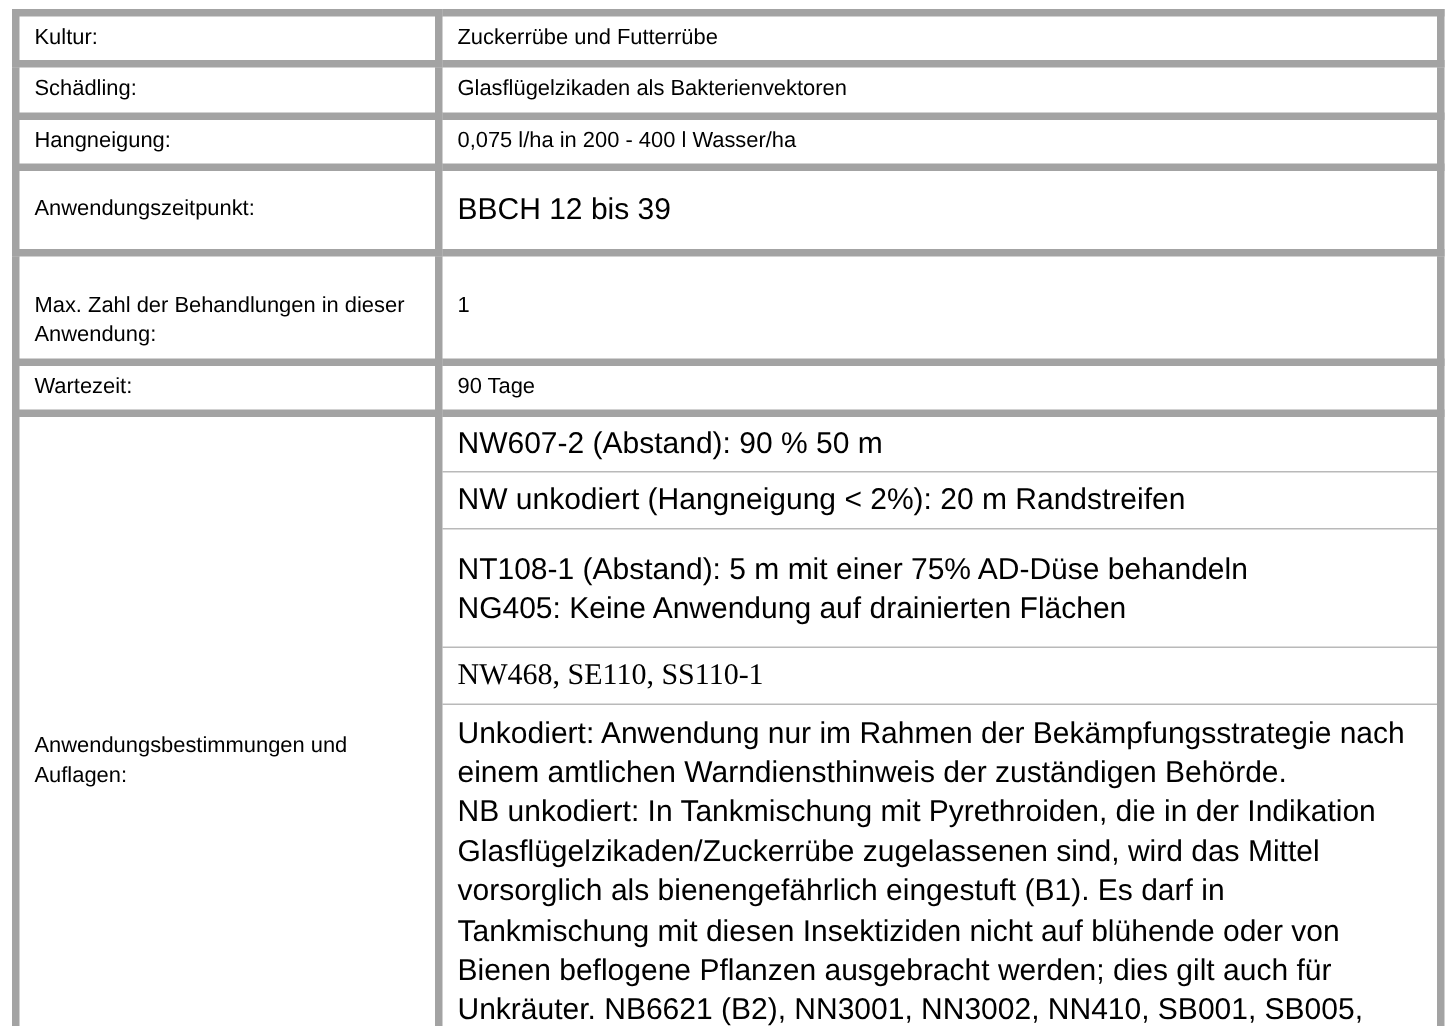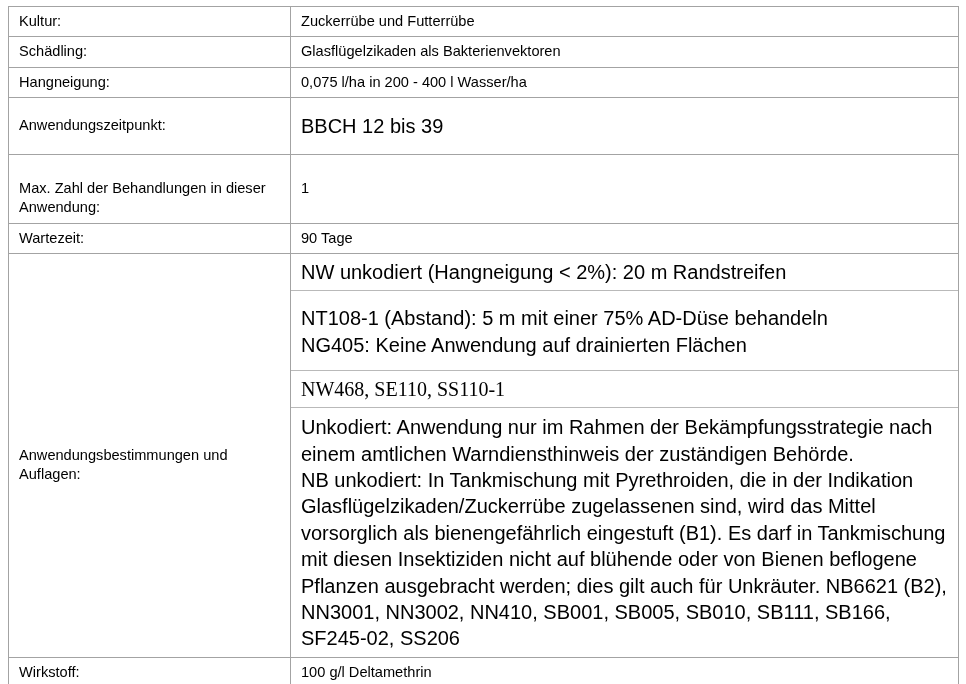--- a/index.html
+++ b/index.html
@@ -29,21 +29,21 @@
     position: absolute;
     left: 8px;
     top: 6px;
     width: 950px;
     border-collapse: collapse;
     table-layout: fixed;
     background: #ffffff;
   }
 
   table.app-table td {
-    border: 1px solid #a3a3a3;
+    border: 5px solid #a3a3a3;
     vertical-align: middle;
     font-size: 14.6px;
     line-height: 1.32;
     padding: 5px 9px 5px 10px;
     background: #ffffff;
     box-sizing: border-box;
   }
 
   
   table.app-table {
@@ -179,20 +179,23 @@
       </tr>
 
       <tr>
         <td class="label-cell tall label-stack">
           <span>Anwendungsbestimmungen und Auflagen:</span>
         </td>
         <td class="value-cell nopad">
           <table class="sub">
             <tbody>
               <tr>
+                <td style="height:29px;">NW607-2 (Abstand): 90 % 50 m</td>
+              </tr>
+              <tr>
                 <td style="height:28px;">NW unkodiert (Hangneigung &lt; 2%): 20 m Randstreifen</td>
               </tr>
               <tr>
                 <td class="pre-lines" style="height:64px;padding-top:14px;padding-bottom:12px;">NT108-1 (Abstand): 5 m mit einer 75% AD-Düse behandeln
 NG405: Keine Anwendung auf drainierten Flächen</td>
               </tr>
               <tr>
                 <td style="height:25px;font-family:Liberation Serif, serif;">NW468, SE110, SS110-1</td>
               </tr>
               <tr>

